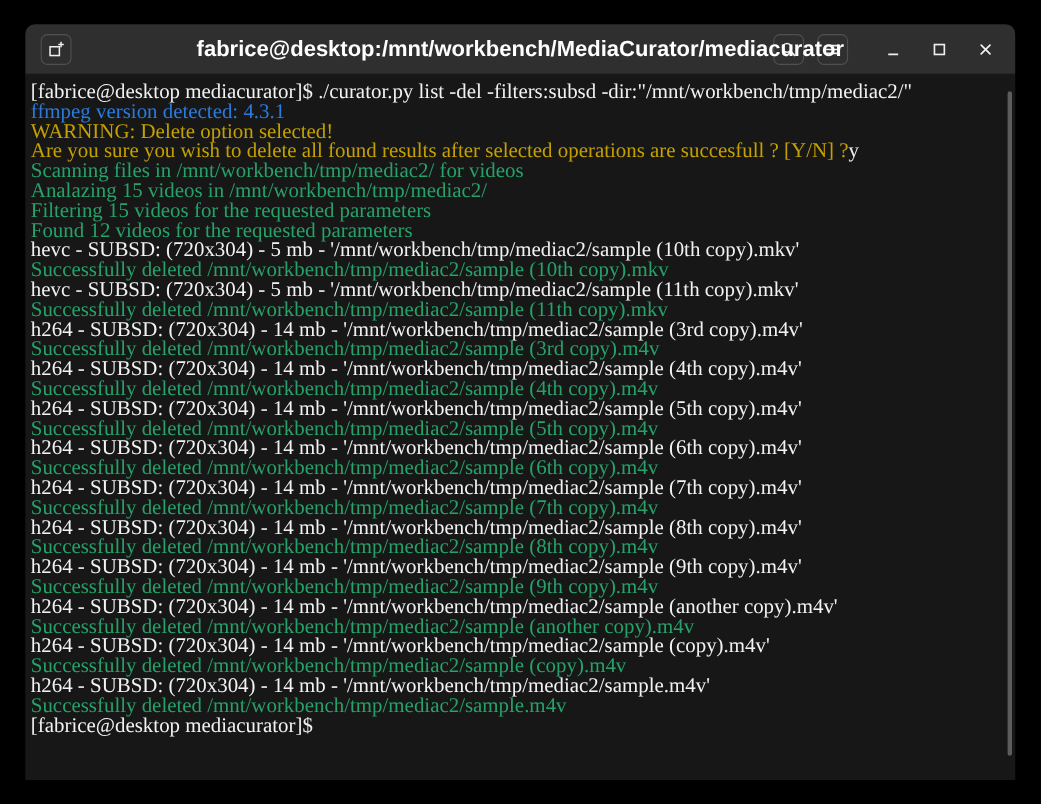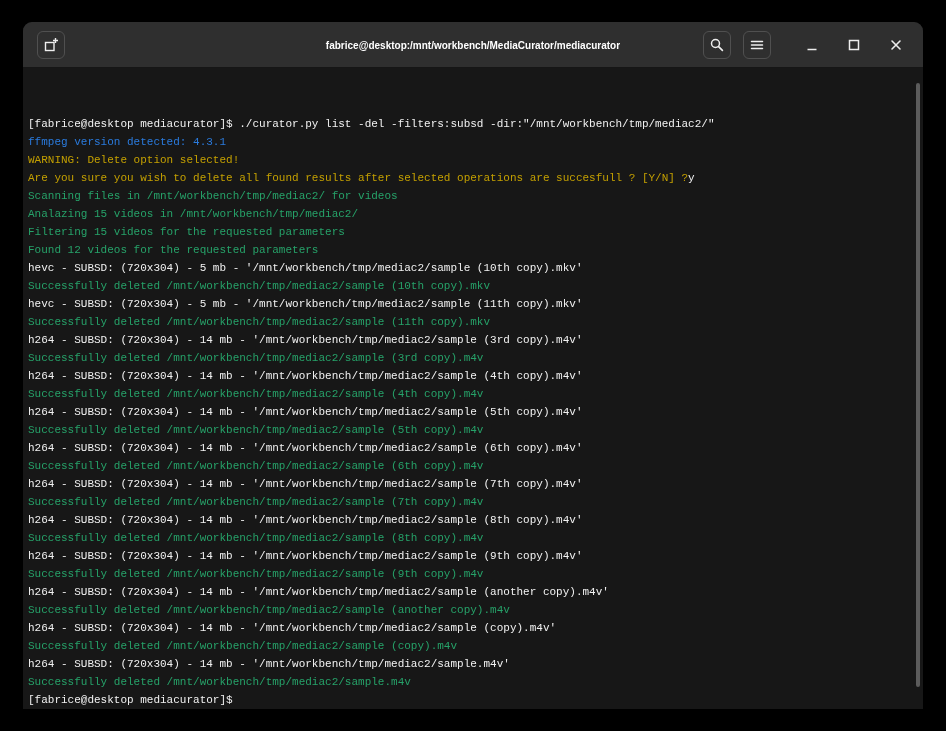--- a/index.html
+++ b/index.html
@@ -5,36 +5,36 @@
   * { margin:0; padding:0; box-sizing:border-box; }
   html,body { width:946px; height:731px; background:#000; overflow:hidden;
               font-family:"Liberation Sans", sans-serif; }
   .window { position:absolute; left:23px; top:22px; width:900px; height:687px;
             background:var(--terminal_bg,#171717); border-radius:9px 9px 0 0;
             overflow:hidden; box-shadow:0 3px 16px rgba(0,0,0,.7); }
   .headerbar { position:relative; height:46px; background:var(--header_bg,#2f2f2f);
                border-bottom:1px solid var(--header_border,#161616);
                display:flex; align-items:center; }
   .window-title { position:absolute; left:50%; top:50%; transform:translate(-50%,-50%);
-                  color:#ffffff; font-weight:bold; font-size:10px; white-space:nowrap; }
+                  color:#ffffff; font-weight:bold; font-size:20px; white-space:nowrap; }
   .hbtn { width:28px; height:28px; border:1px solid var(--button_border,#505050);
           border-radius:6px; background:transparent; color:var(--icon,#eeeeee);
           display:flex; align-items:center; justify-content:center; cursor:pointer; }
   .left-controls { margin-left:14px; display:flex; align-items:center; }
   .right-controls { margin-left:auto; margin-right:12px; display:flex; align-items:center; gap:12px; }
   .menu-gap { margin-right:14px; }
   .wbtn { width:30px; height:28px; border:none; background:transparent;
           color:var(--icon,#eeeeee); display:flex; align-items:center;
           justify-content:center; cursor:pointer; }
   svg { display:block; }
   .terminal { position:absolute; top:47px; left:0; right:0; bottom:0;
               padding:6px 14px 0 5px;
-              font-family:Liberation Mono, monospace;
-              font-size:11px; line-height:18px; white-space:pre;
-              color:var(--fg,#f2f2f2);margin-top:40px; }
+              font-family:Liberation Serif, serif;
+              font-size:19px; line-height:18px; white-space:pre;
+              color:var(--fg,#f2f2f2); }
   .term-line { height:18px; }
   .c-fg     { color:var(--fg,#f2f2f2); }
   .c-blue   { color:var(--blue,#2a7bde); }
   .c-yellow { color:var(--yellow,#c4a000); }
   .c-green  { color:var(--green,#26a269); }
   .scrollbar { position:absolute; top:48px; right:1px; bottom:3px; width:9px; }
   .scroll-thumb { position:absolute; top:2%; right:2px; width:4px; height:95%;
                   background:var(--scrollbar_thumb,#5c5c5c); border-radius:2px; }
 </style>
 </head>

